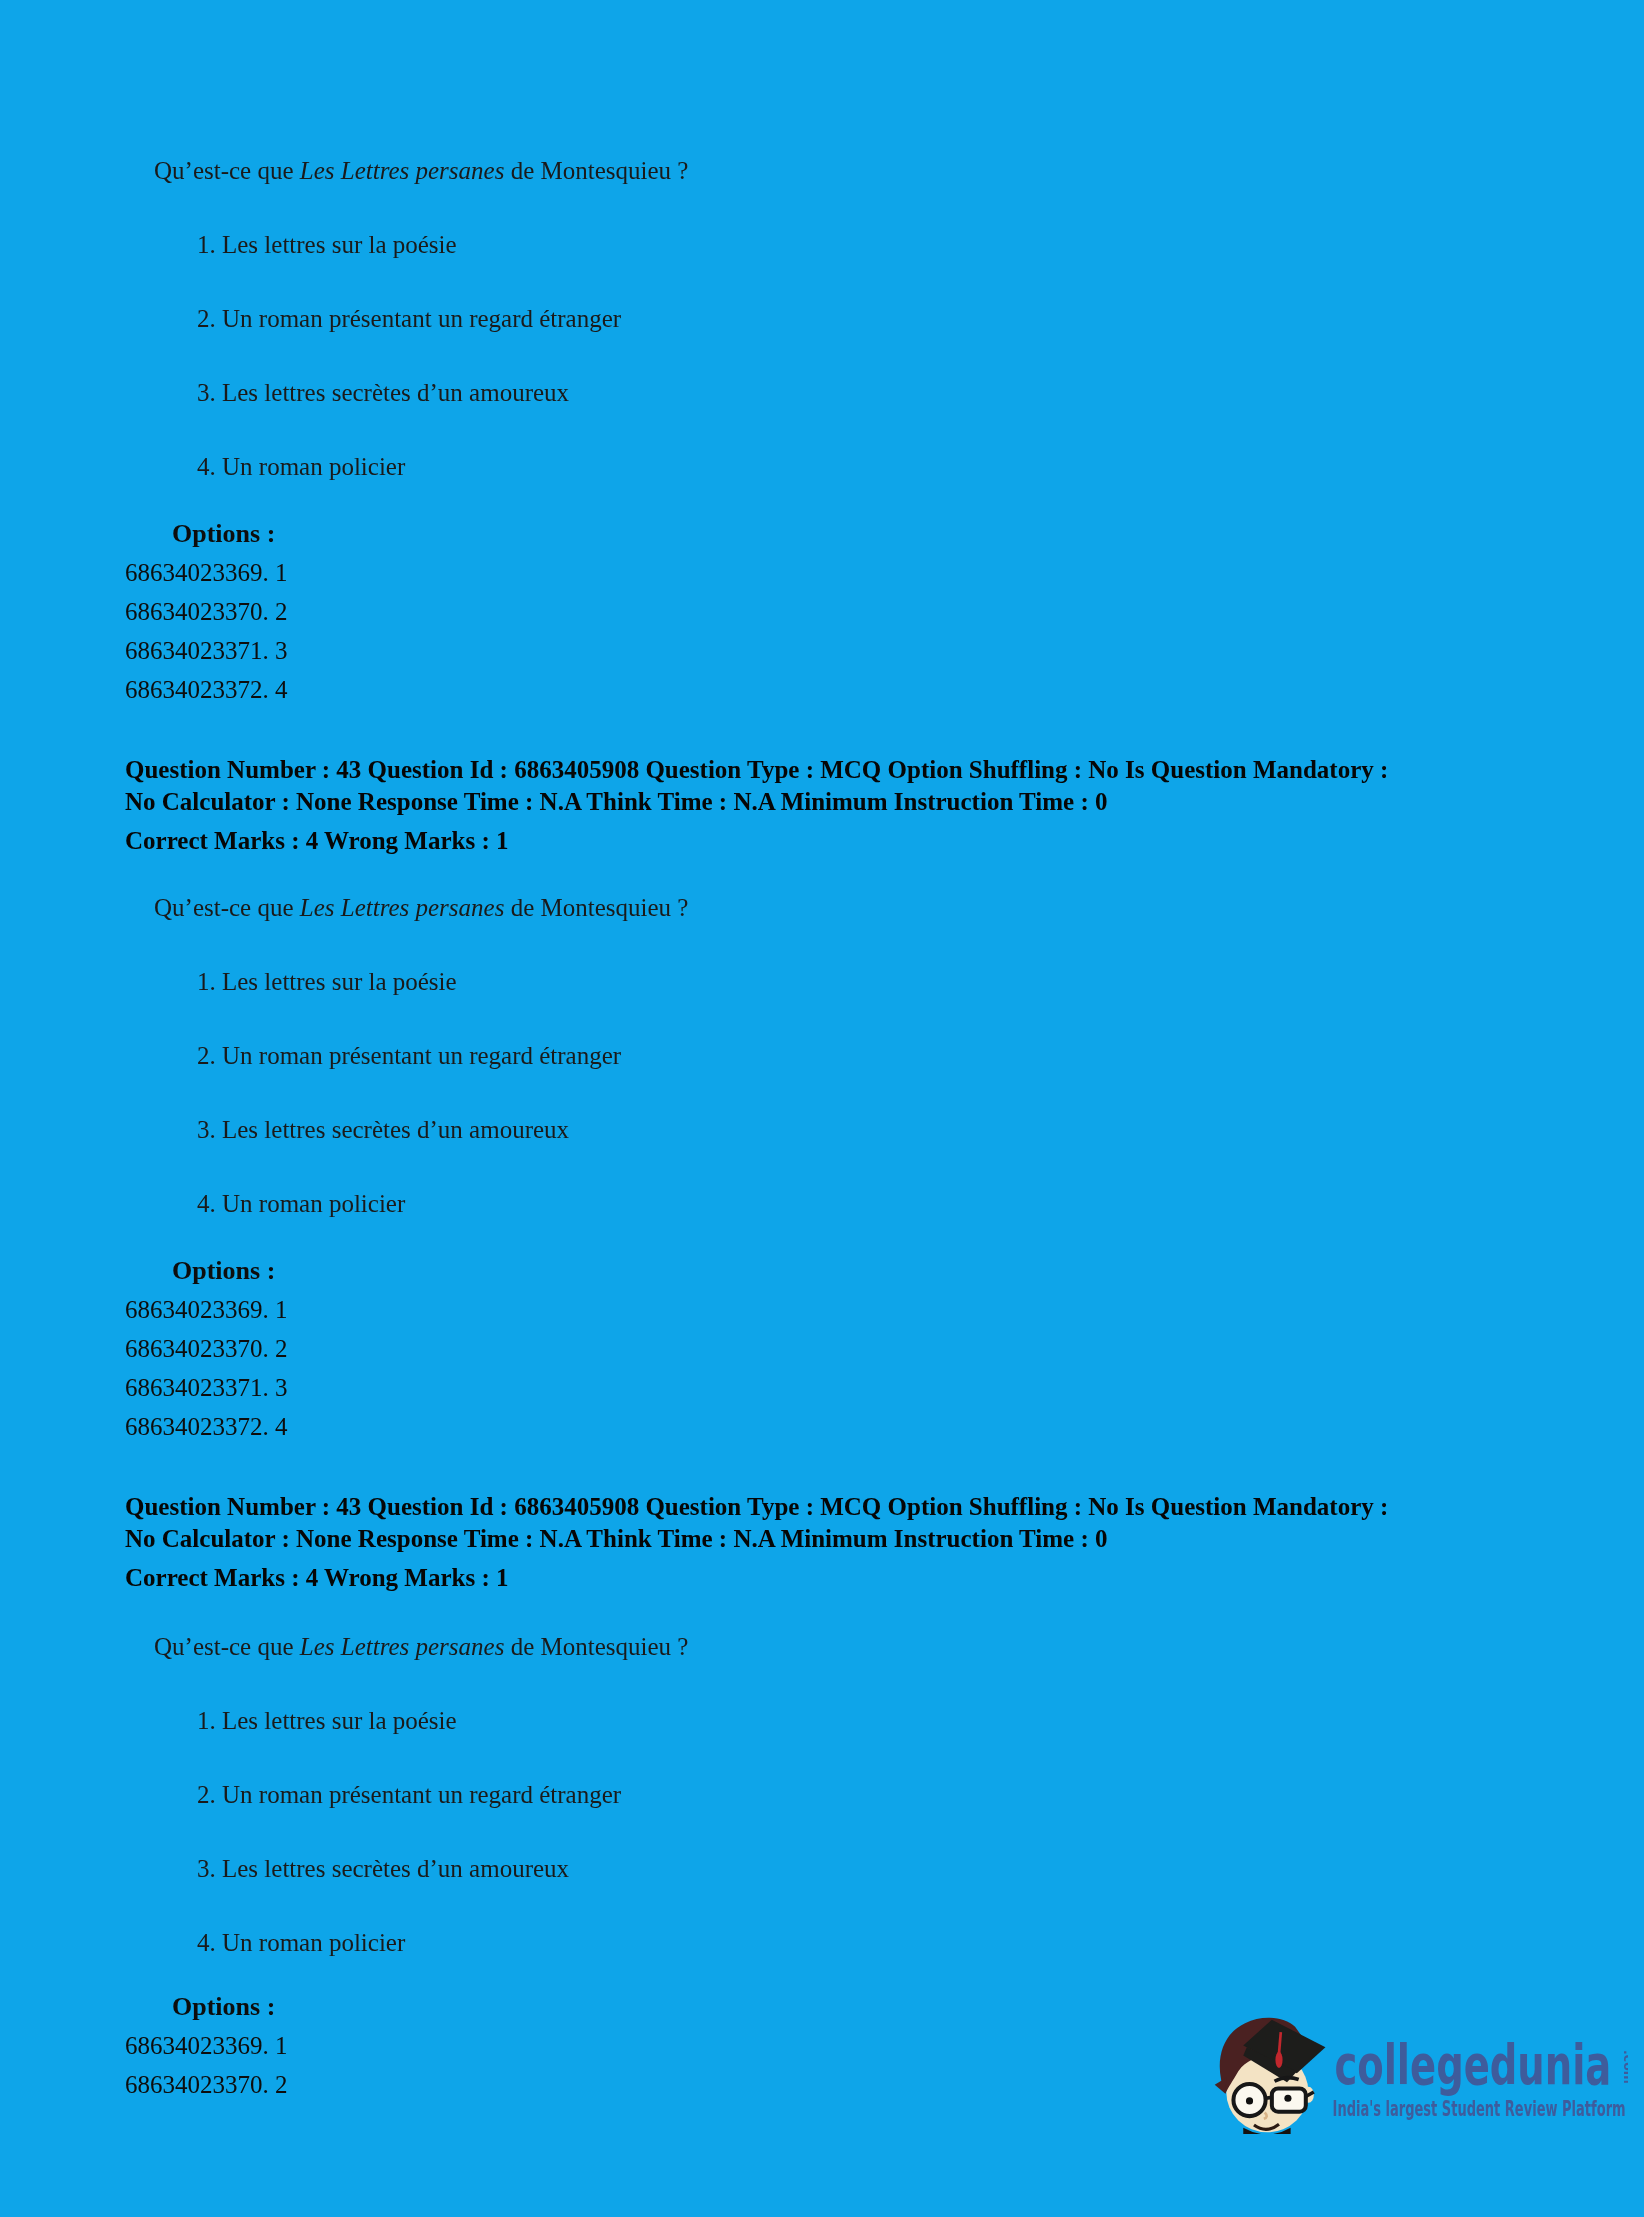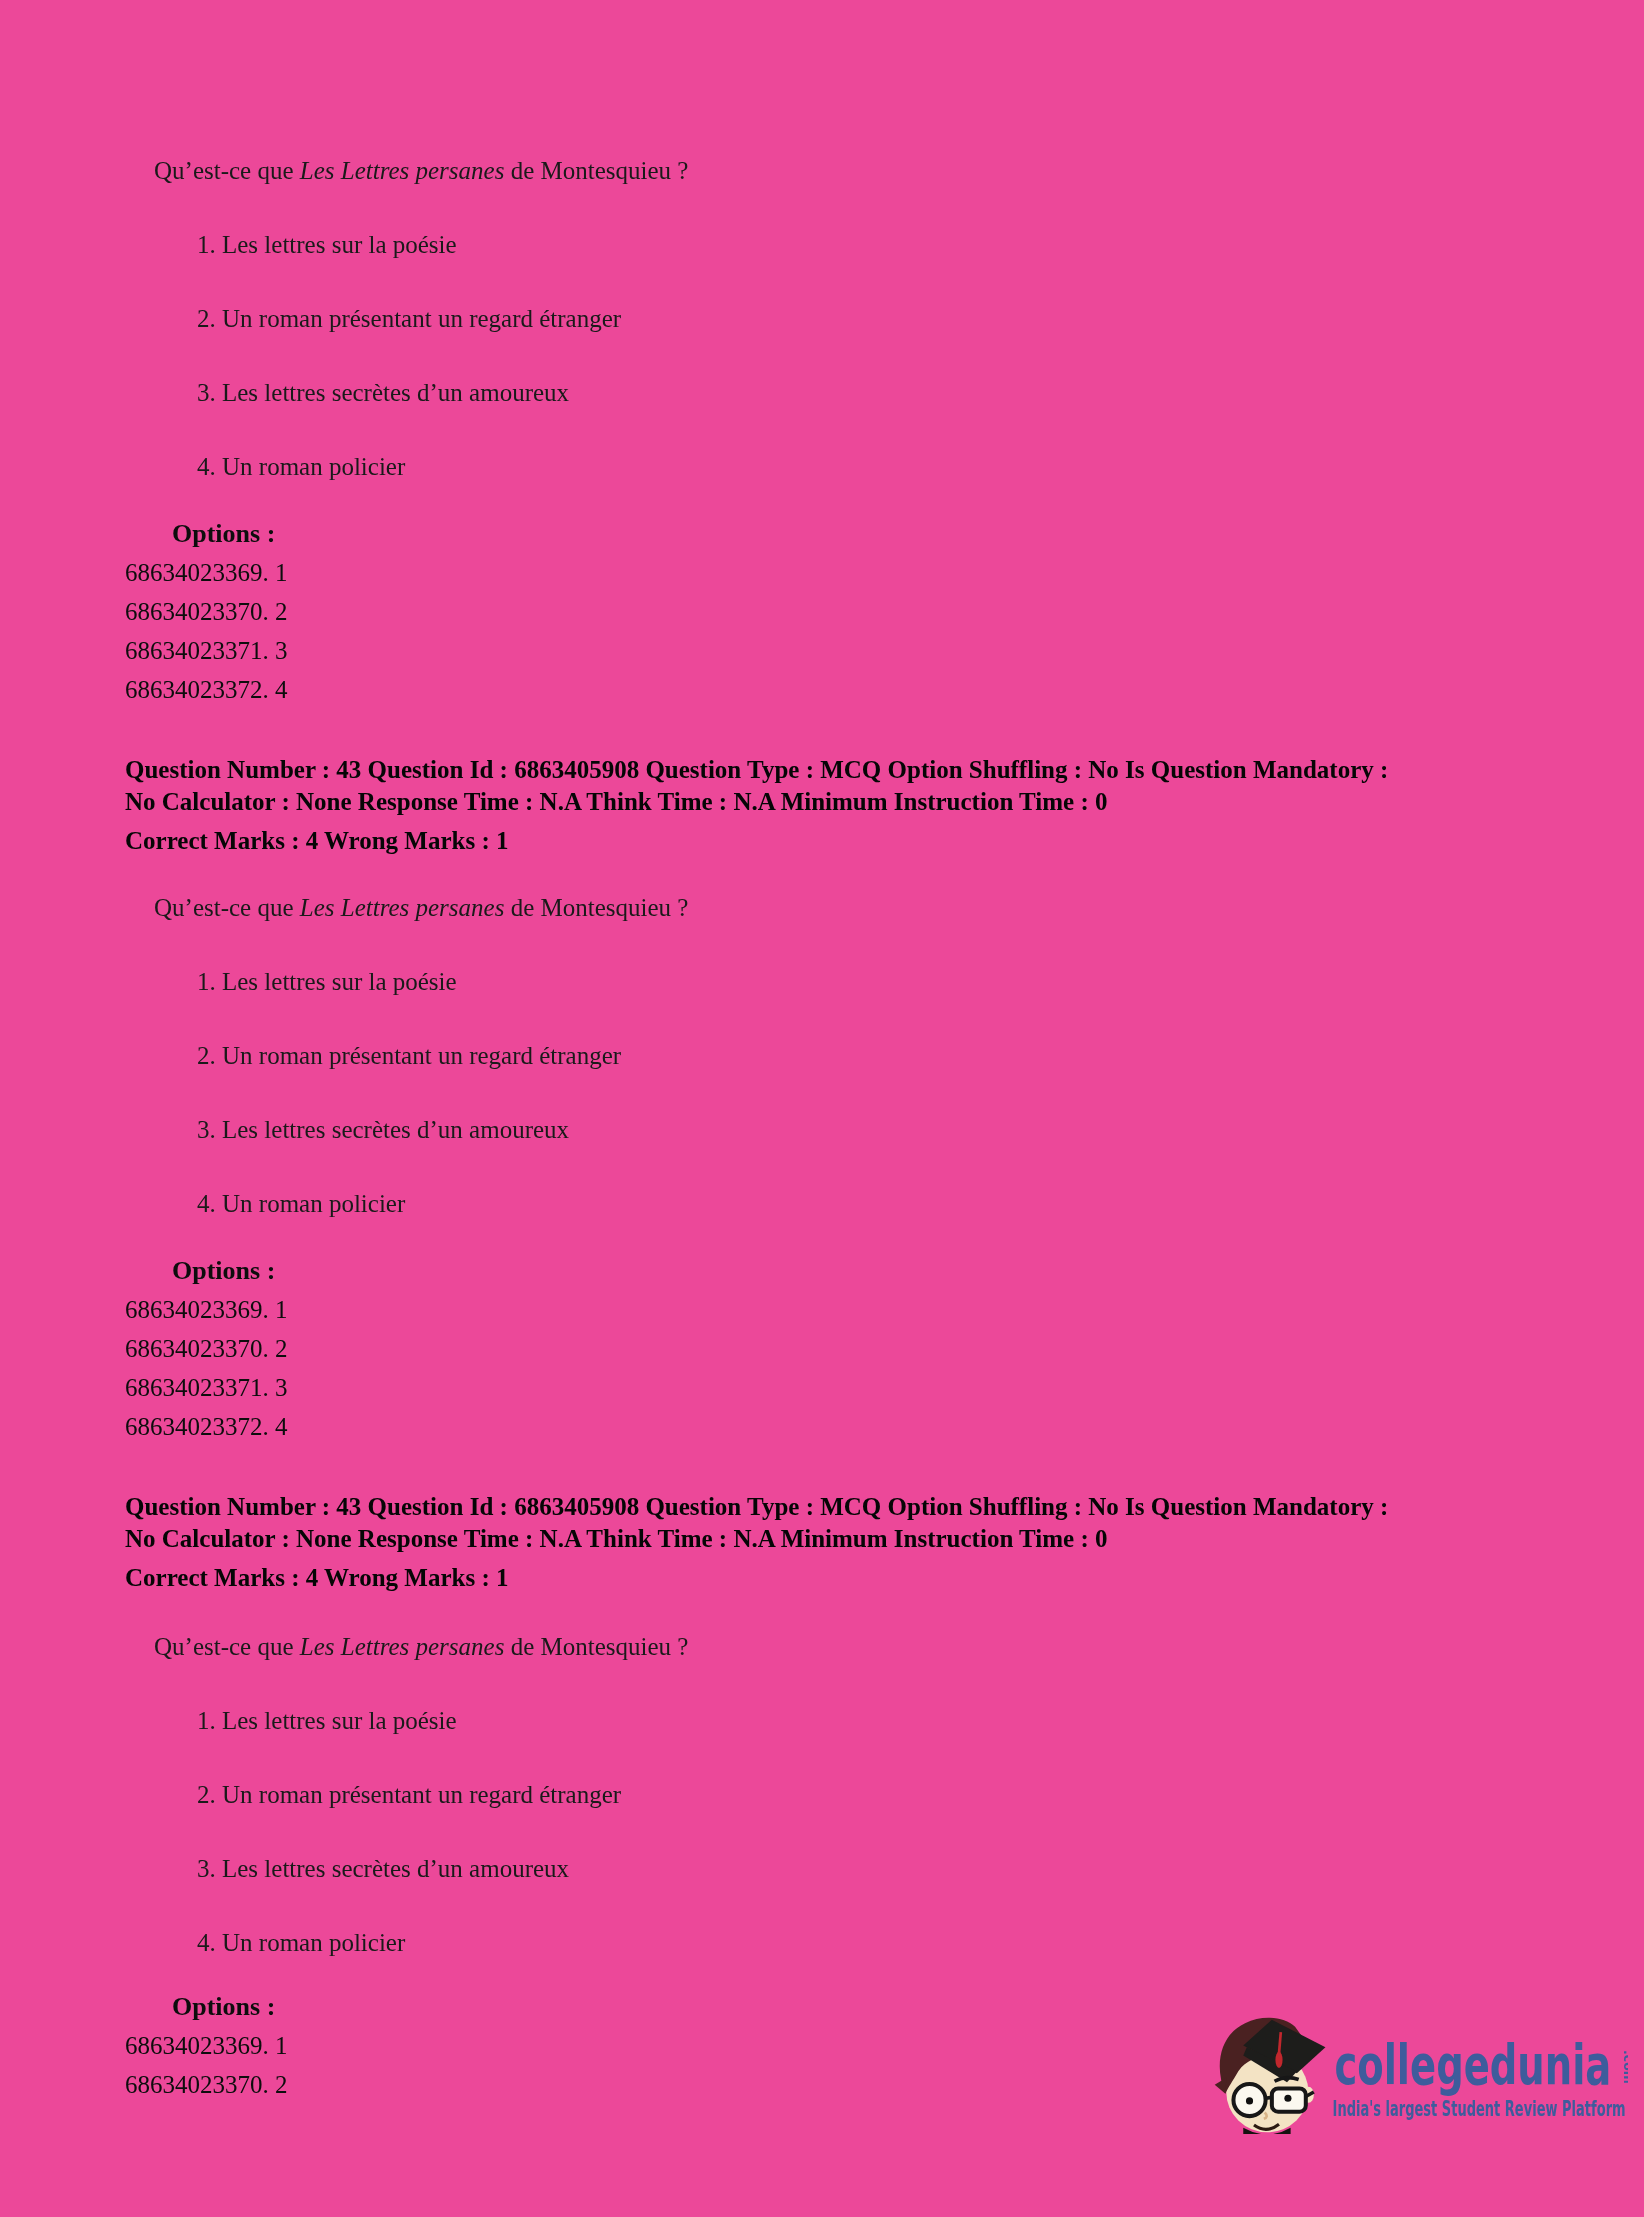--- a/index.html
+++ b/index.html
@@ -1,21 +1,21 @@
 <!DOCTYPE html>
 <html style="font-size:14.3px"><head>
 <meta charset="utf-8">
 <style>
   * { margin: 0; padding: 0; box-sizing: border-box; }
   html, body { background: #ffffff; }
   .page {
     position: relative;
     width: 1644px;
     height: 2217px;
-    background: #ec4899;
+    background: #0ea5e9;
     overflow: hidden;
     font-family: "Liberation Serif", serif;
     color: #141414;
   }
   
   .qblock {
     position: absolute;
     left: 154px;
     font-size: 25px;
     line-height: 29px;

